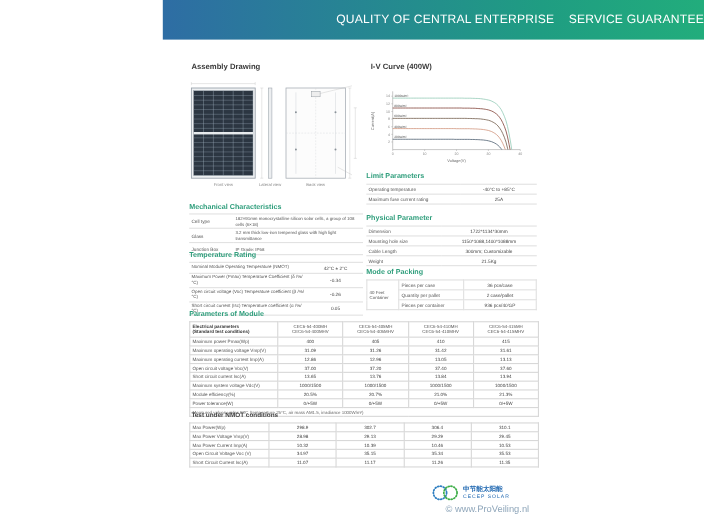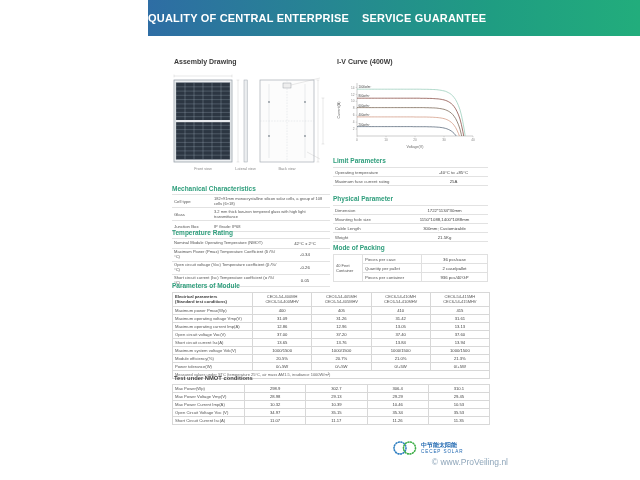--- a/index.html
+++ b/index.html
@@ -1,20 +1,20 @@
 <!DOCTYPE html>
 <html><head>
 <meta charset="utf-8">
 <style>
   html,body{margin:0;padding:0;background:#fff}
   .page{position:relative;width:640px;height:480px;background:#ffffff;overflow:hidden;
         font-family:"Liberation Sans",sans-serif;}
   .hdr{position:absolute;left:148px;top:0;width:492px;height:36px;
        background:linear-gradient(90deg,#2e6da4 0%,#1f9d82 70%,#22ad7c 100%);}
-  .hdr .t{color:#fff;font-weight:bold;font-size:11px;line-height:36px;text-align:left;
+  .hdr .t{color:#fff;font-weight:normal;font-size:11px;line-height:36px;text-align:right;
           white-space:pre;letter-spacing:.2px}
   .sec-title{position:absolute;font-weight:bold;white-space:nowrap}
   .teal{color:#2f9e7c;font-size:6.5px}
   .dark{color:#3a3a3a;font-size:7px}
   svg text{font-family:"Liberation Sans",sans-serif}
   table{border-collapse:collapse;position:absolute;table-layout:fixed;background:#fff}
   td{font-size:4.3px;color:#555;padding:1px 2px;vertical-align:middle;overflow:hidden}
   
   .pairs td{border-top:1px solid #e2e2e2;border-bottom:1px solid #e2e2e2}
   .pairs .lbl{text-align:left}
@@ -42,21 +42,21 @@
   .matrix tr.mhead{height:12px}
   .matrix td.corner{font-weight:bold;color:#3a3a3a;font-size:4.2px;line-height:1.25}
   .matrix td.model{font-size:4px;line-height:1.3;color:#555}
   .matrix td.foot{text-align:left;color:#666;font-size:4px}
   .module{left:172px;top:292px;width:318px}
   .nmot{left:172px;top:384px;width:318px}
   .nmot tr{height:8px}
   .logo{position:absolute;left:392px;top:439px;display:flex;align-items:center;gap:3px}
   .logo .cn{font-size:6px;font-weight:bold;color:#1d66b0;line-height:1.15}
   .logo .en{font-size:4.6px;color:#1d66b0;letter-spacing:.9px}
-  .credit{position:absolute;left:378px;top:457px;width:130px;text-align:right;
+  .credit{position:absolute;left:378px;top:457px;width:130px;text-align:center;
           font-size:8.5px;color:#8fa6ba}
 </style>
 </head>
 <body>
 
 <div class="page">
 
   <div class="hdr">
     <div class="t">QUALITY OF CENTRAL ENTERPRISE    SERVICE GUARANTEE</div>
   </div>

